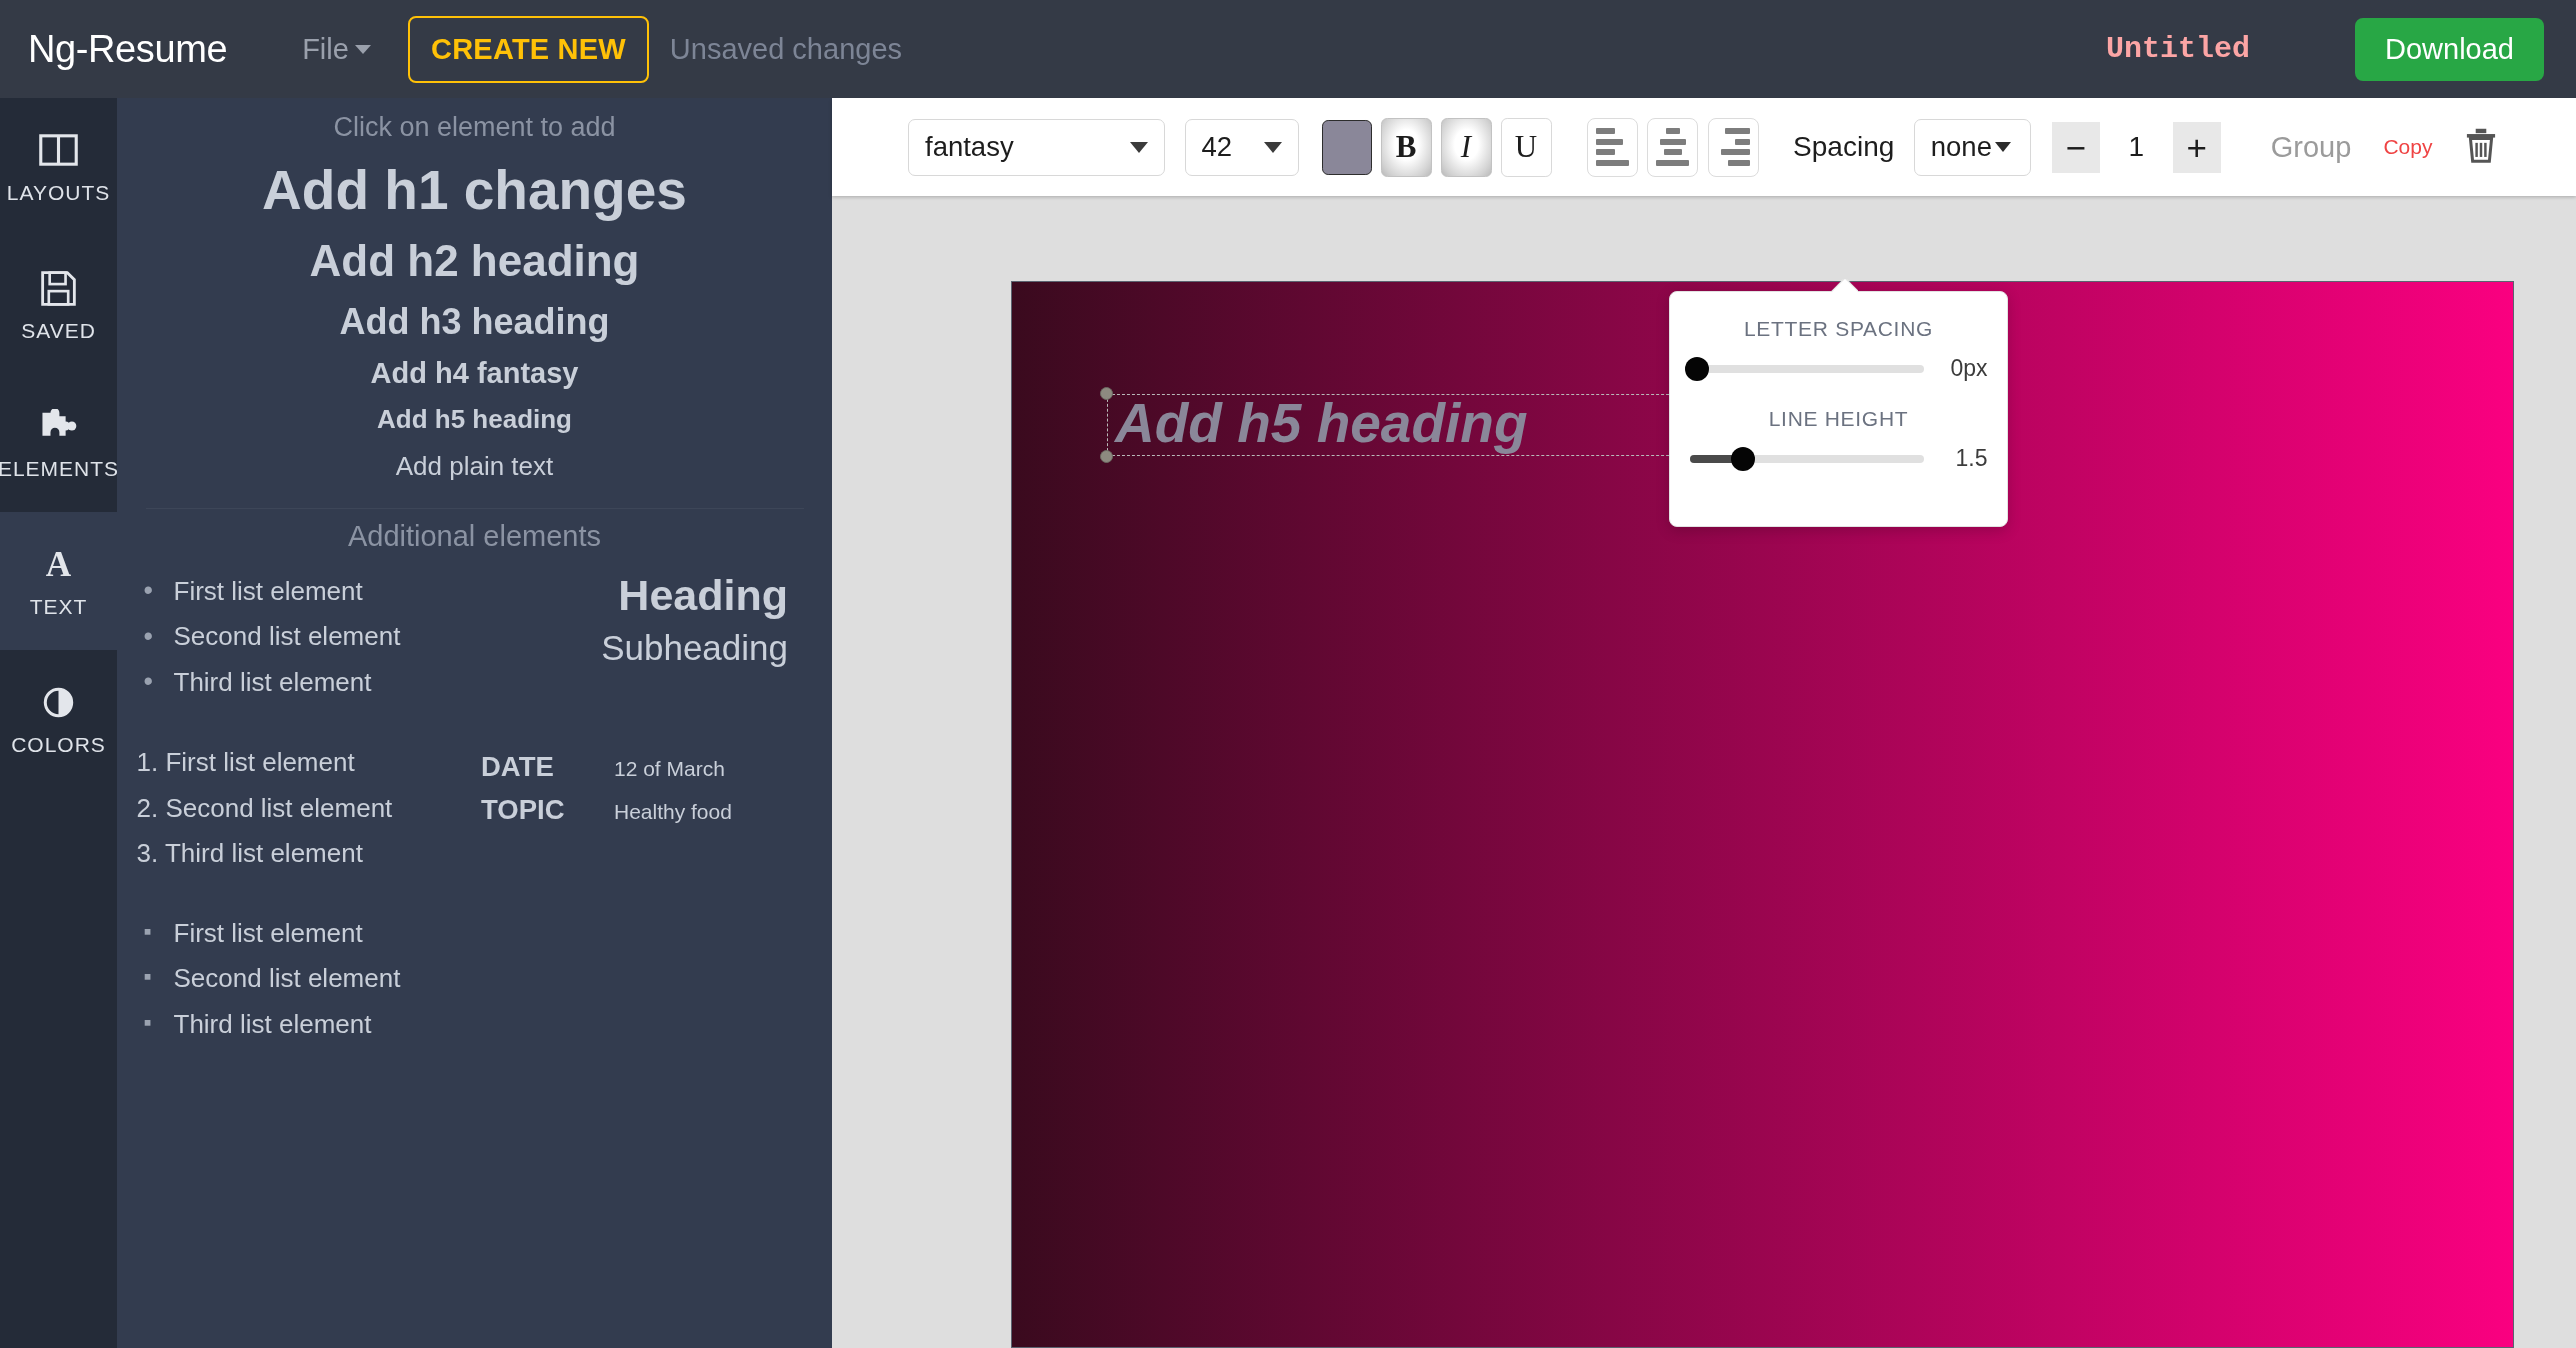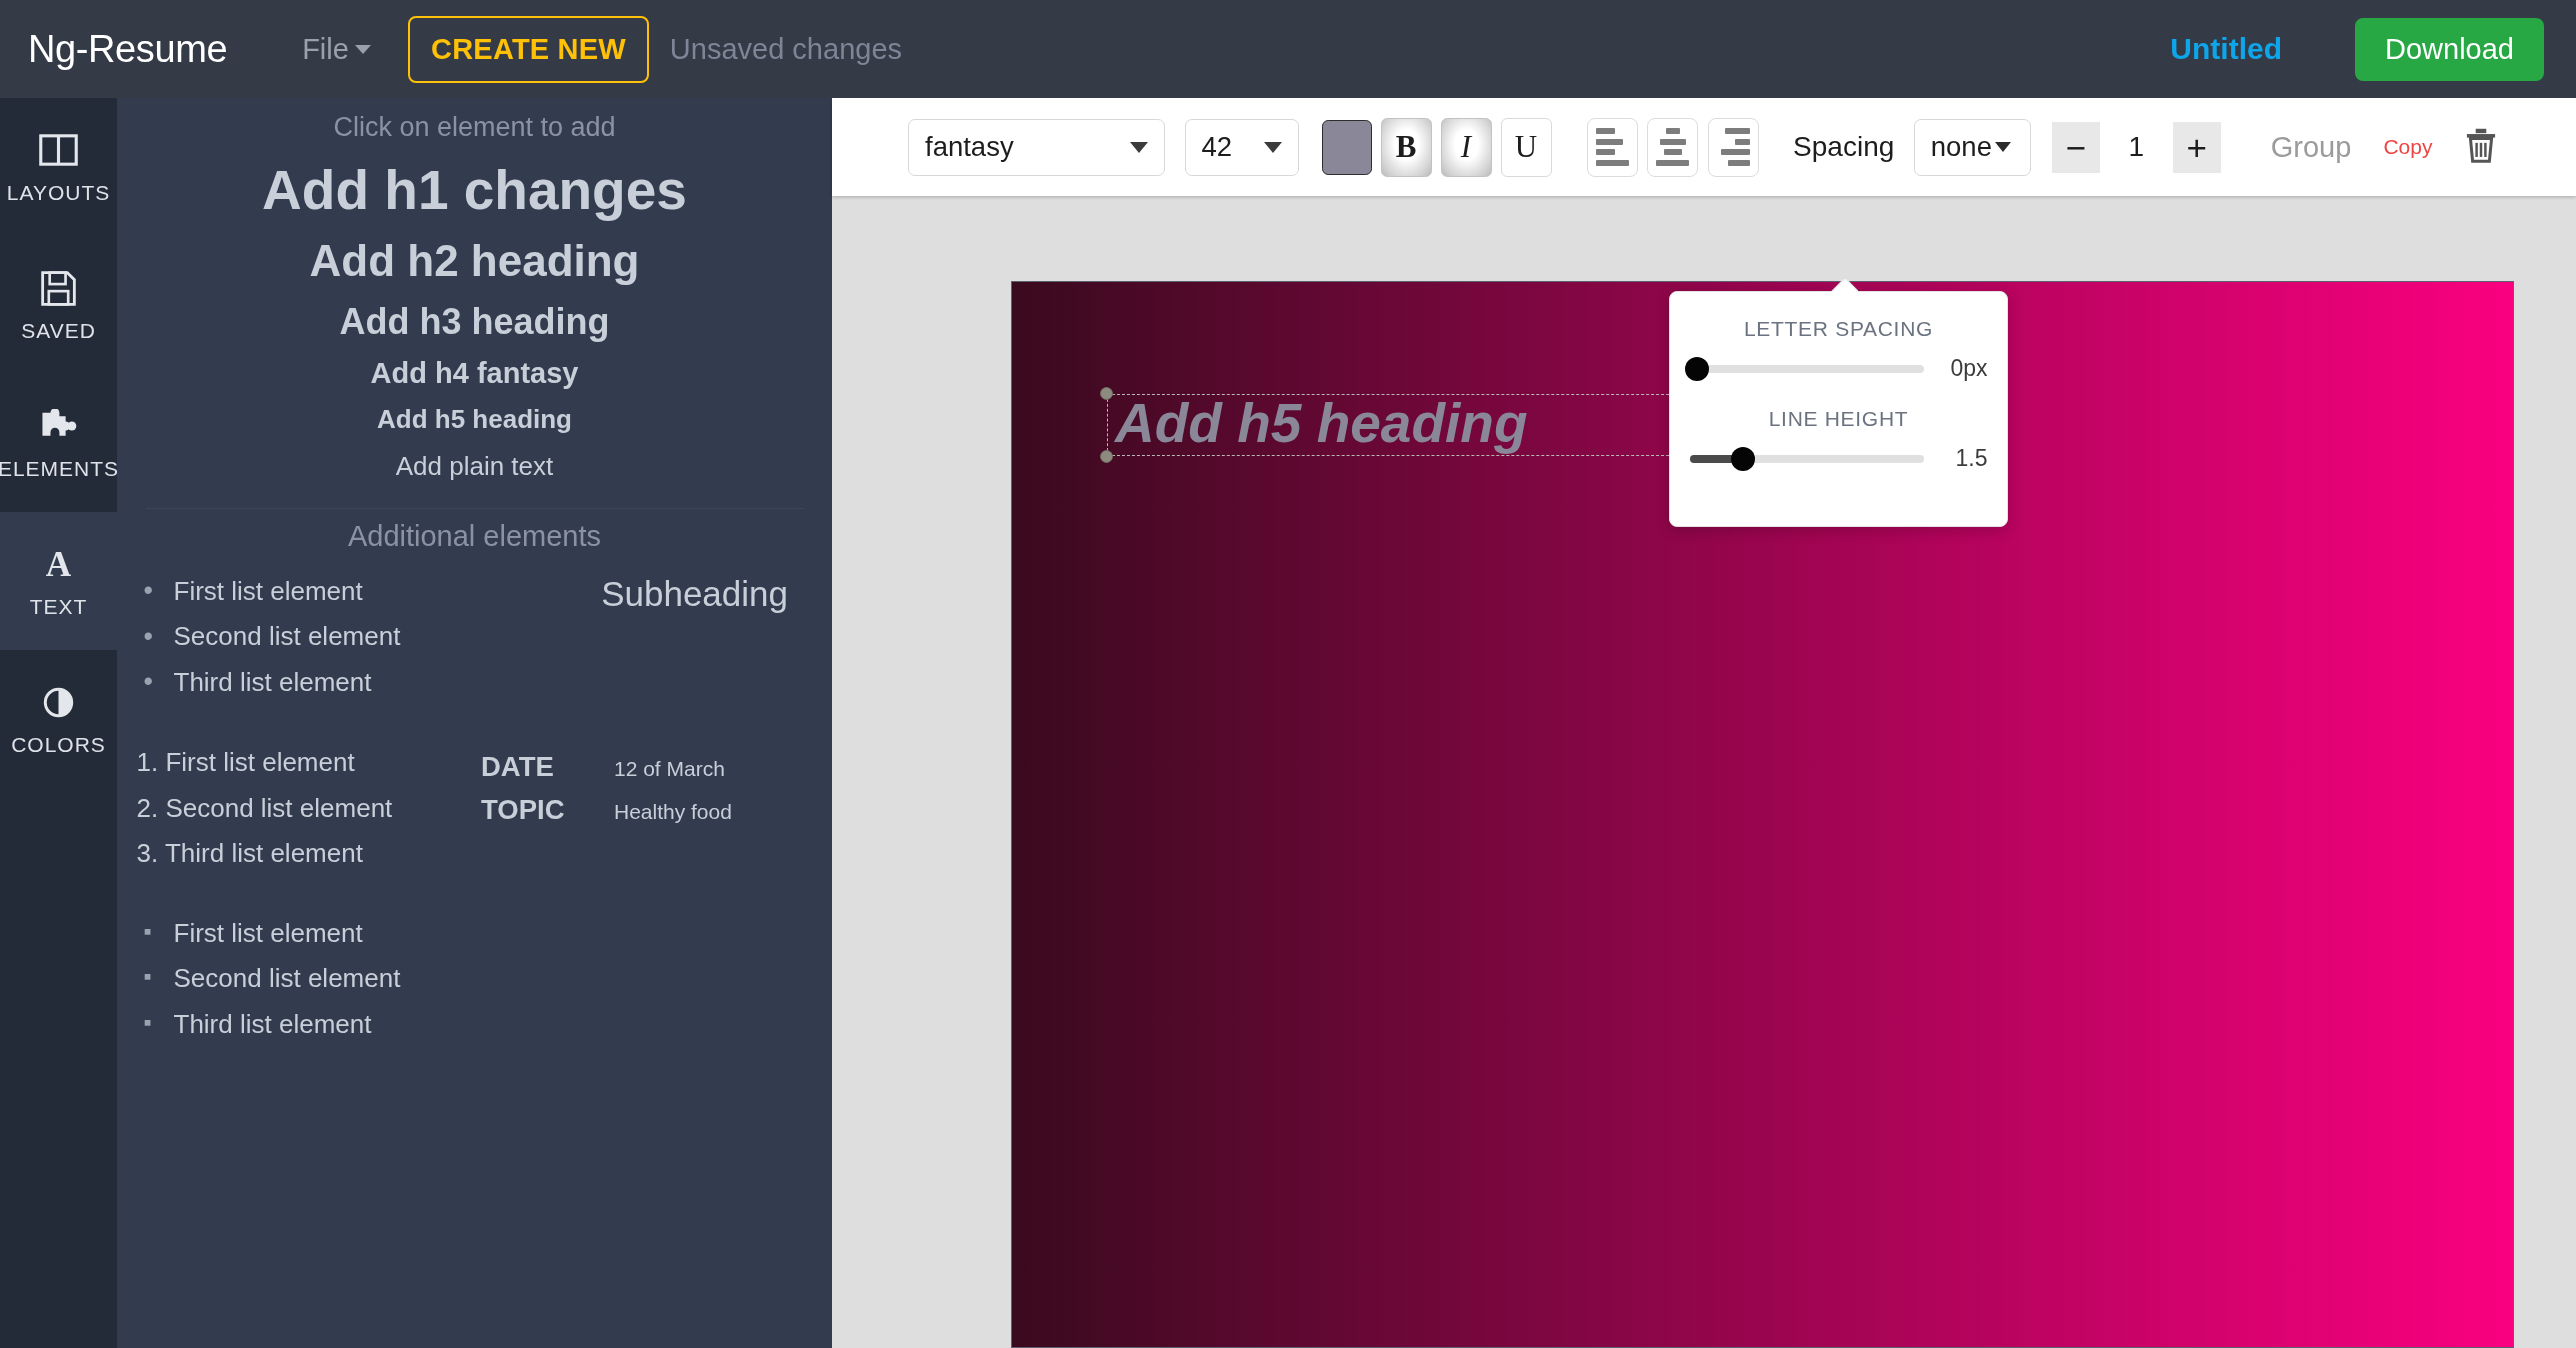--- a/index.html
+++ b/index.html
@@ -38,22 +38,22 @@
     border: 2.7px solid #ffc107; border-radius: 8px;
     color: #ffc107; font-size: 29px; font-weight: 700;
     padding: 15px 21px; cursor: pointer; letter-spacing: 0.2px;
     background: transparent; white-space: nowrap;
   }
   #unsaved {
     margin-left: 21px; color: #7d8596; font-size: 29px; white-space: nowrap;
   }
   #header-spacer { flex: 1; }
   #doc-title {
-    color: #0ea5e9; font-size: 30px; font-weight: 700;
-    margin-right: 73px; white-space: nowrap;
+    color: #fca5a5; font-size: 30px; font-weight: 700;
+    margin-right: 105px; white-space: nowrap; font-family: Liberation Mono, monospace;
   }
   #download-btn {
     background: #28a745; color: #ffffff; border: none; border-radius: 8px;
     font-size: 29px; padding: 15px 30px; margin-right: 32px; cursor: pointer;
     font-family: "Liberation Sans", sans-serif; white-space: nowrap;
   }
 
   
   #rail {
     position: absolute; left: 0; top: 98px; width: 117px; height: 1250px;
@@ -408,20 +408,21 @@
 
     <div class="panel-cols">
       <div class="col-left">
         <ul class="bullets">
           <li>First list element</li>
           <li>Second list element</li>
           <li>Third list element</li>
         </ul>
       </div>
       <div class="col-right">
+        <div class="heading-sample">Heading</div>
         <div class="subheading-sample">Subheading</div>
       </div>
     </div>
 
     <div class="panel-cols" style="margin-top:35px">
       <div class="col-left">
         <ol class="ordered">
           <li>1. First list element</li>
           <li>2. Second list element</li>
           <li>3. Third list element</li>

